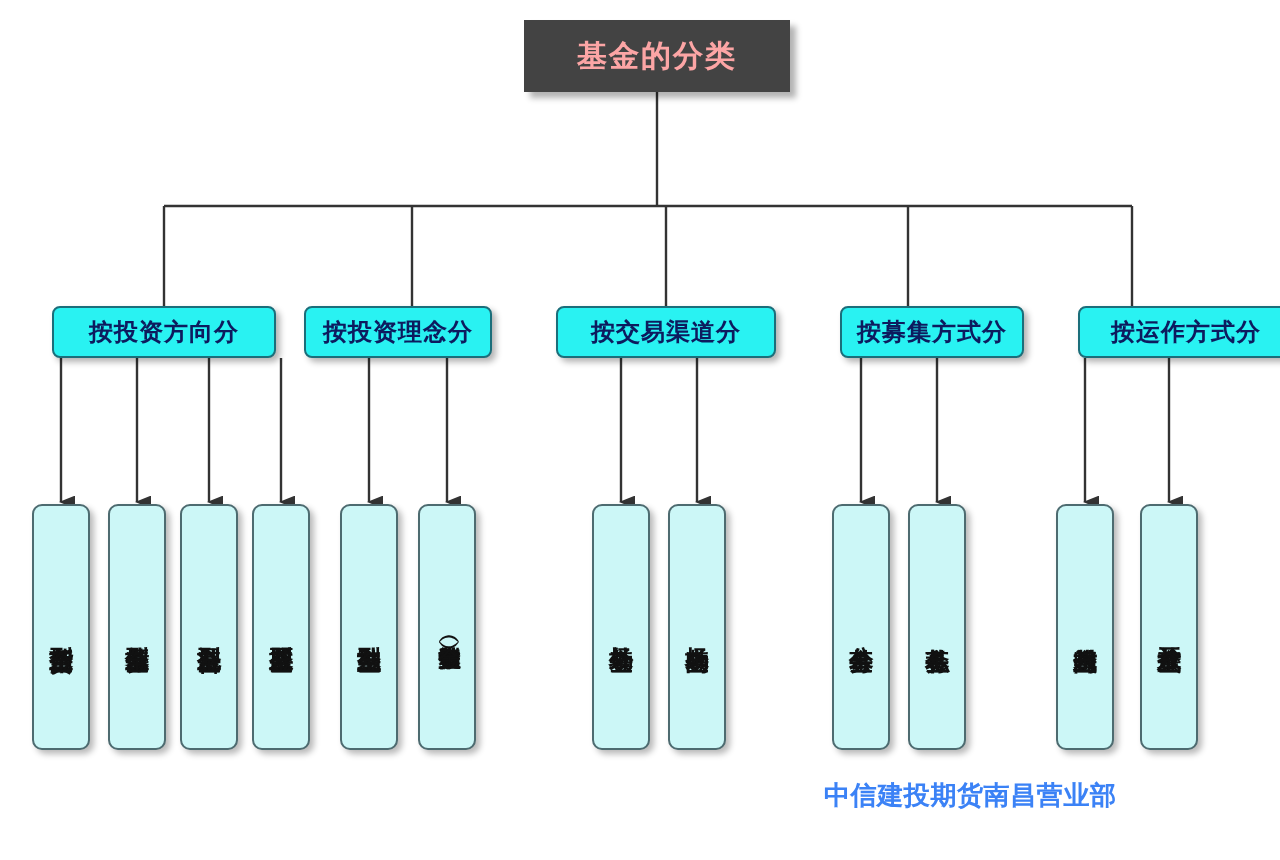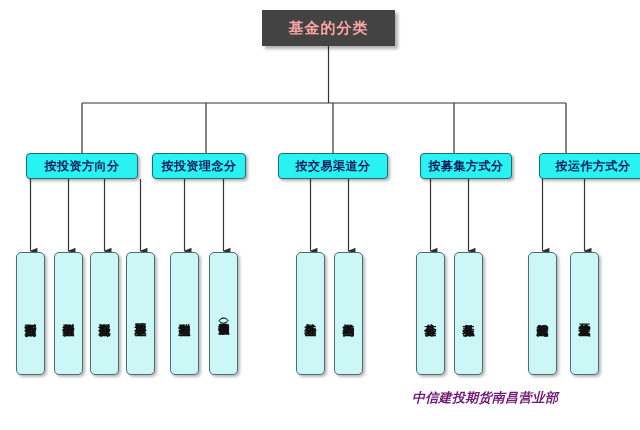--- a/index.html
+++ b/index.html
@@ -102,26 +102,25 @@
   .leaf-node.tall-text .leaf-label {
     font-size: 11px;
     line-height: 0.98;
   }
 
   
   .watermark {
     position: absolute;
     left: 412px;
     top: 389px;
-    color: #701a75;
+    color: #3b82f6;
     font-size: 13px;
     font-weight: bold;
     white-space: nowrap;
     letter-spacing: 0.3px;
-    font-style: italic;
   }
 </style>
 </head>
 <body>
 
 <div id="chart-root">
 
   <svg id="connector-layer" width="640" height="430" viewBox="0 0 640 430">
     <defs>
       <marker id="arrowhead" markerWidth="7" markerHeight="8" refX="3.2" refY="7" orient="auto" markerUnits="userSpaceOnUse">

